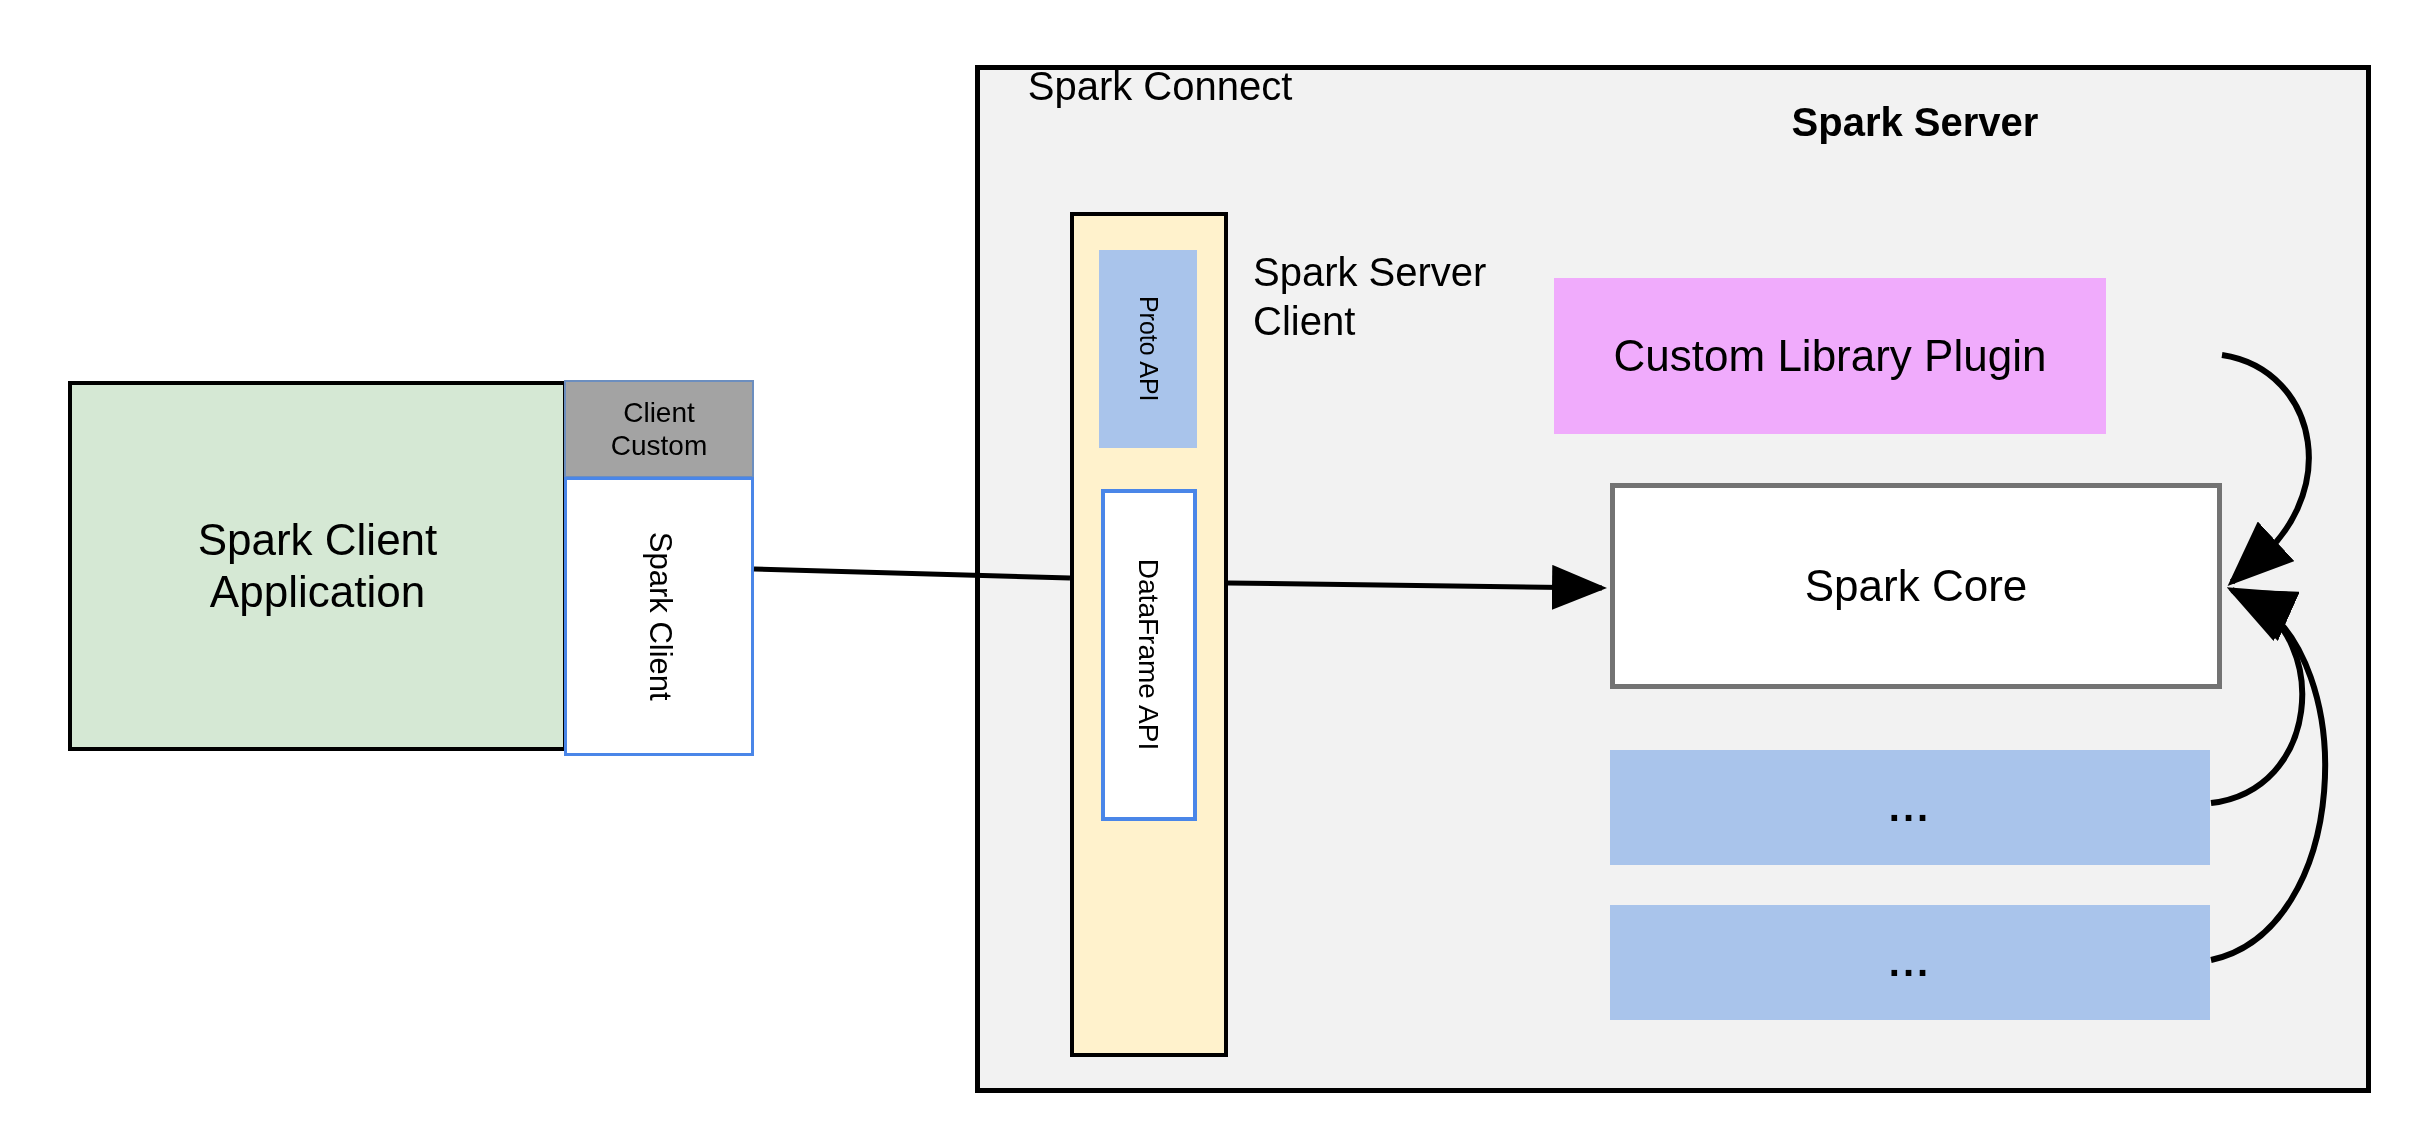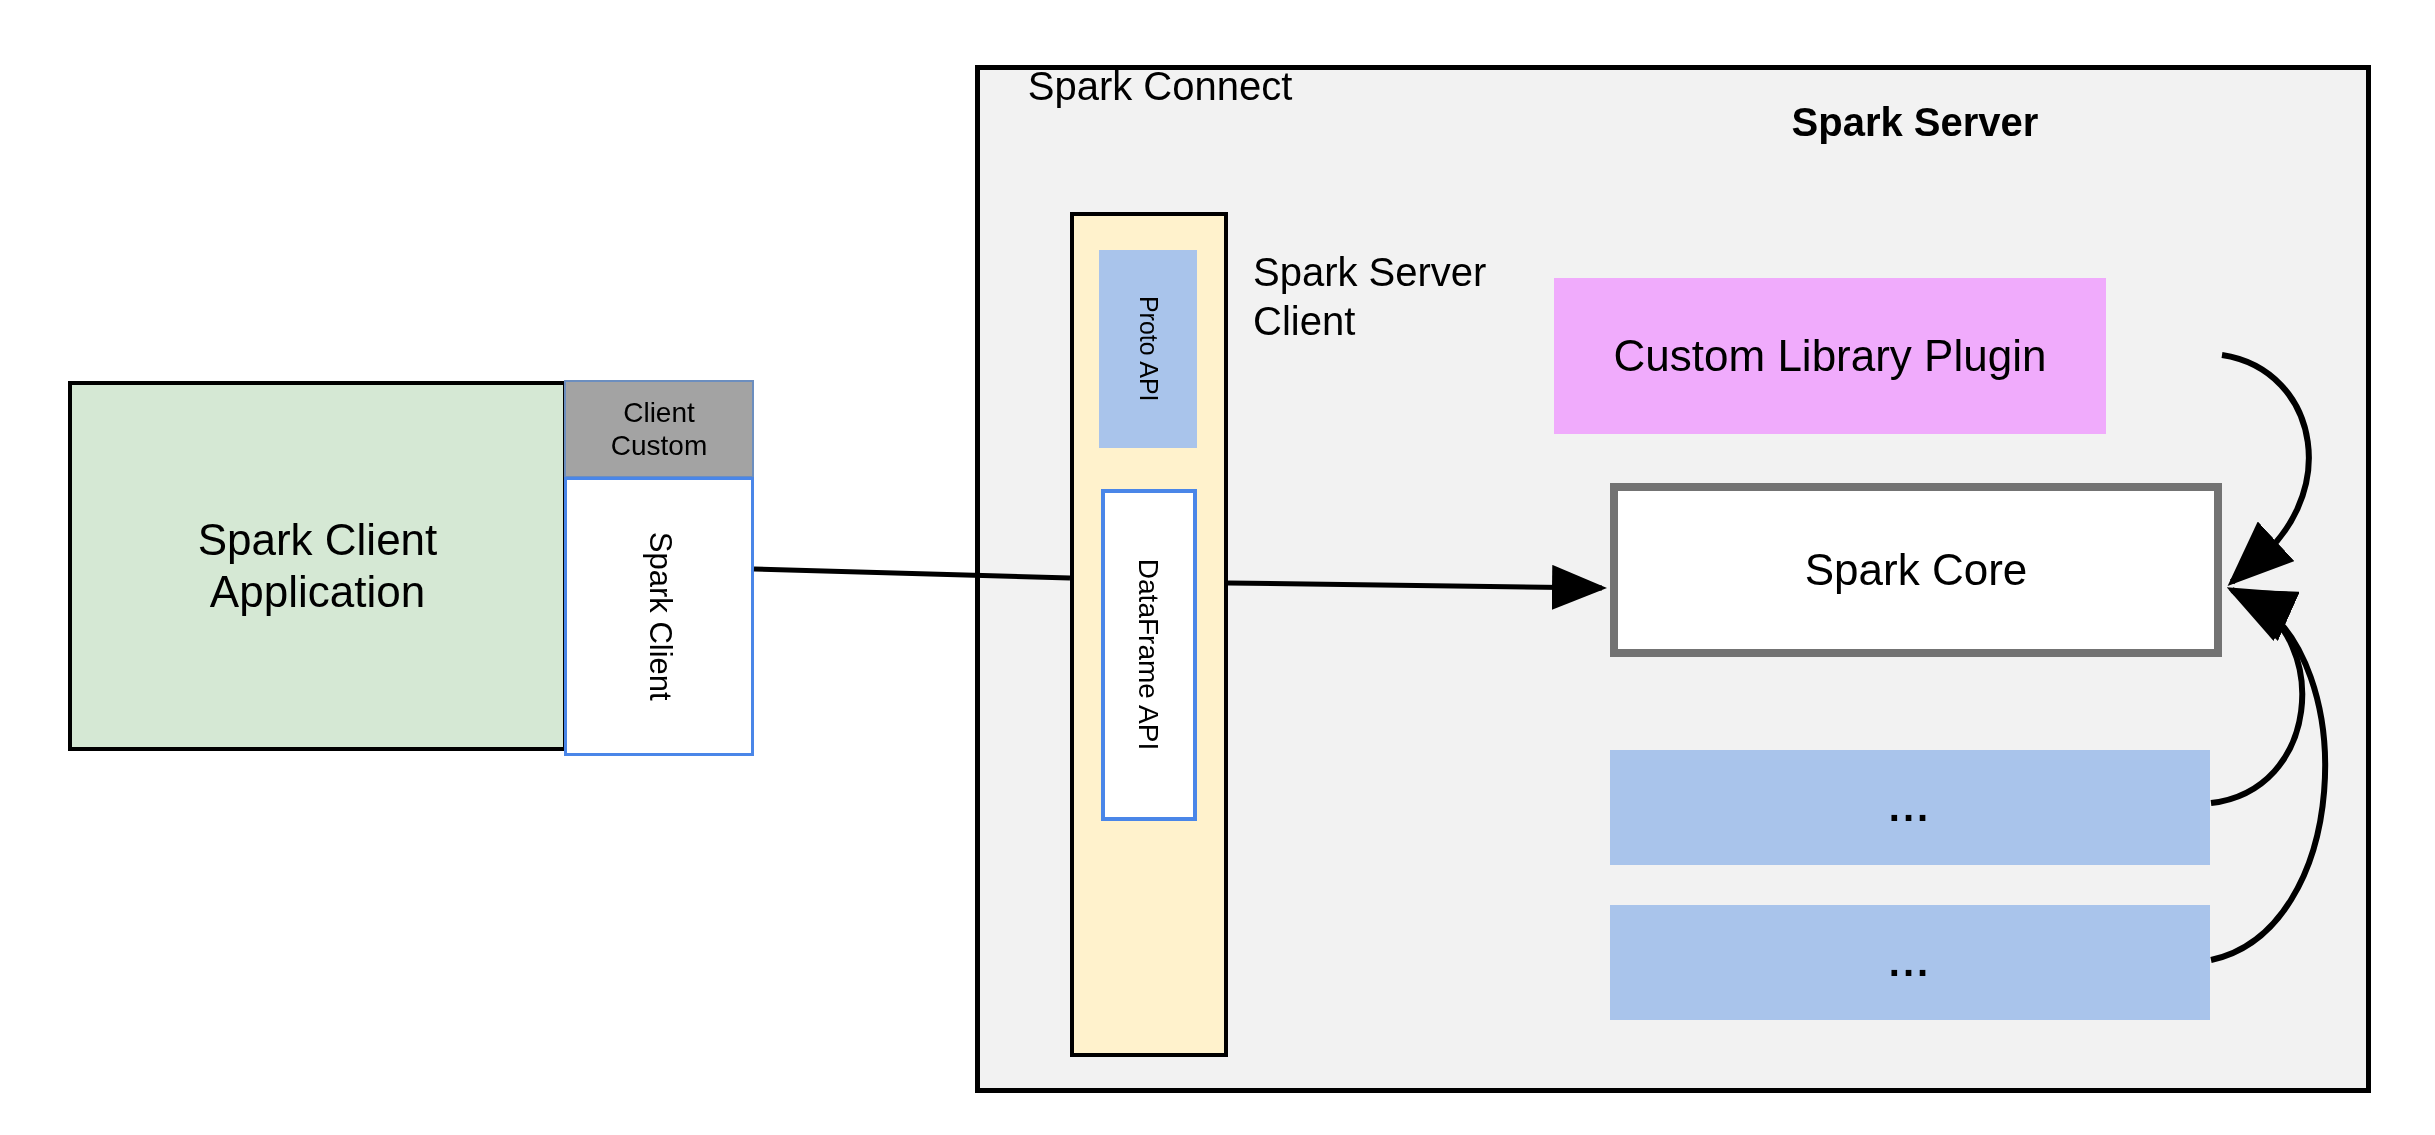--- a/index.html
+++ b/index.html
@@ -151,23 +151,23 @@
     width: 552px;
     height: 156px;
     background: #f0abfc;
     font-size: 44px;
   }
 
   #spark-core {
     left: 1610px;
     top: 483px;
     width: 612px;
-    height: 174px;
-    background: #ffffff;
-    border: 8px solid #737373;
+    height: 206px;
+    background: #ffffff;
+    border: 5px solid #737373;
     font-size: 44px;
   }
 
   #ellipsis-box-1 {
     left: 1610px;
     top: 750px;
     width: 600px;
     height: 115px;
     background: #A9C4EB;
     font-size: 40px;

